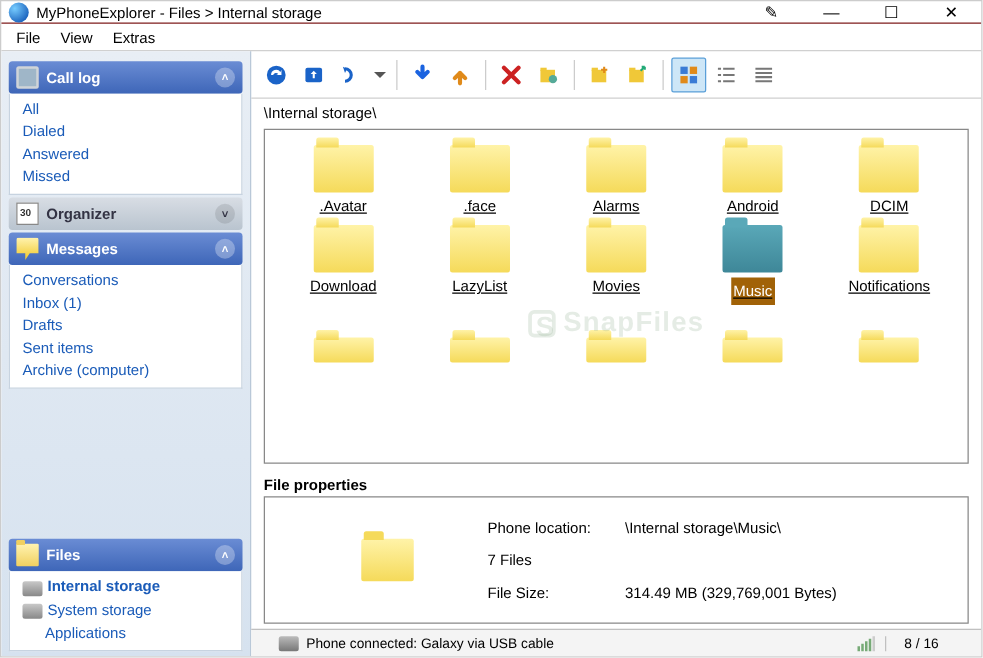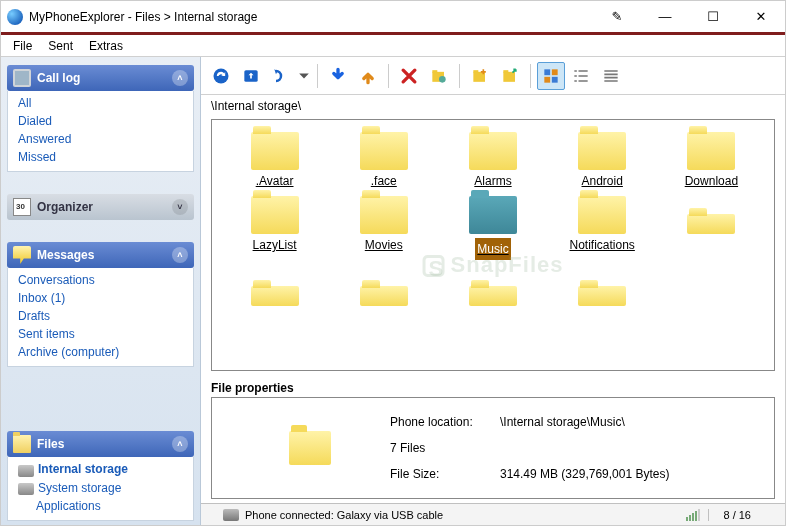--- a/index.html
+++ b/index.html
@@ -1,35 +1,35 @@
 <!DOCTYPE html>
 <html><head>
 <meta charset="utf-8">
 <style>
 * { box-sizing: border-box; margin: 0; padding: 0; font-family: "Segoe UI", Tahoma, sans-serif; }
 body { width: 786px; height: 526px; background: #fff; border: 1px solid #ccc; overflow: hidden; display: flex; flex-direction: column; }
 
 
-.titlebar { height: 34px; display: flex; align-items: center; padding: 0 6px; border-bottom: 3px solid #7f1d1d; }
+.titlebar { height: 18px; display: flex; align-items: center; padding: 0 6px; border-bottom: 1px solid #7f1d1d; }
 .titlebar-icon { width: 16px; height: 16px; background: radial-gradient(circle at 30% 30%, #7cf, #04a); border-radius: 50%; margin-right: 6px; }
 .titlebar-title { font-size: 12px; flex: 1; }
 .titlebar-btns { display: flex; gap: 12px; align-items: center; }
 .titlebar-btns span { width: 36px; height: 26px; display: flex; align-items: center; justify-content: center; font-size: 13px; cursor: default; }
 
 
 .menubar { height: 22px; display: flex; align-items: center; padding: 0 4px; font-size: 12px; border-bottom: 1px solid #d0d0d0; }
 .menubar span { padding: 2px 8px; cursor: default; }
 
 
 .main { flex: 1; display: flex; min-height: 0; }
 
 
 .sidebar { width: 200px; background: linear-gradient(to bottom, #e8eef5 0, #d6e2ef 100%); border-right: 1px solid #b9c8d8; padding: 8px 6px 4px 6px; overflow: hidden; display: flex; flex-direction: column; }
 .sidebar .spacer { flex: 1; }
-.panel { margin-bottom: 22px; }
+.panel { margin-bottom: 2px; }
 .panel-header { height: 26px; background: linear-gradient(to bottom, #6a8cd4 0%, #3e66b8 100%); color: #fff; display: flex; align-items: center; padding: 0 6px; font-size: 12px; font-weight: 600; border-radius: 3px; }
 .panel-header .hicon { width: 18px; height: 18px; margin-right: 6px; display: inline-block; }
 .panel-header .chev { width: 16px; height: 16px; border-radius: 50%; background: rgba(255,255,255,0.3); display: flex; align-items: center; justify-content: center; font-size: 9px; }
 .panel-body { background: #fff; border: 1px solid #c7d3e0; border-top: none; padding: 3px 8px 5px 8px; }
 .panel-link { display: block; color: #1a5bb8; font-size: 12px; padding: 2px 0 2px 2px; cursor: pointer; text-decoration: none; }
 .panel-link.bold { font-weight: 600; }
 .panel-link .licon { display: inline-block; width: 16px; height: 12px; vertical-align: middle; margin-right: 4px; }
 
 
 .ic-phone { background: #d0d4d8; border-radius: 2px; position: relative; }
@@ -94,21 +94,21 @@
   <div class="titlebar-btns">
     <span>✎</span>
     <span>—</span>
     <span>☐</span>
     <span>✕</span>
   </div>
 </div>
 
 <div class="menubar">
   <span>File</span>
-  <span>Sent</span>
+  <span>View</span>
   <span>Extras</span>
 </div>
 
 <div class="main">
 
   <div class="sidebar">
 
     <div class="panel">
       <div class="panel-header">
         <span class="hicon ic-phone"></span>
@@ -260,20 +260,24 @@
             <div class="folder-icon"></div>
             <span class="folder-label">.face</span>
           </div>
           <div class="folder-item">
             <div class="folder-icon"></div>
             <span class="folder-label">Alarms</span>
           </div>
           <div class="folder-item">
             <div class="folder-icon"></div>
             <span class="folder-label">Android</span>
+          </div>
+          <div class="folder-item">
+            <div class="folder-icon"></div>
+            <span class="folder-label">DCIM</span>
           </div>
           <div class="folder-item">
             <div class="folder-icon"></div>
             <span class="folder-label">Download</span>
           </div>
           <div class="folder-item">
             <div class="folder-icon"></div>
             <span class="folder-label">LazyList</span>
           </div>
           <div class="folder-item">

